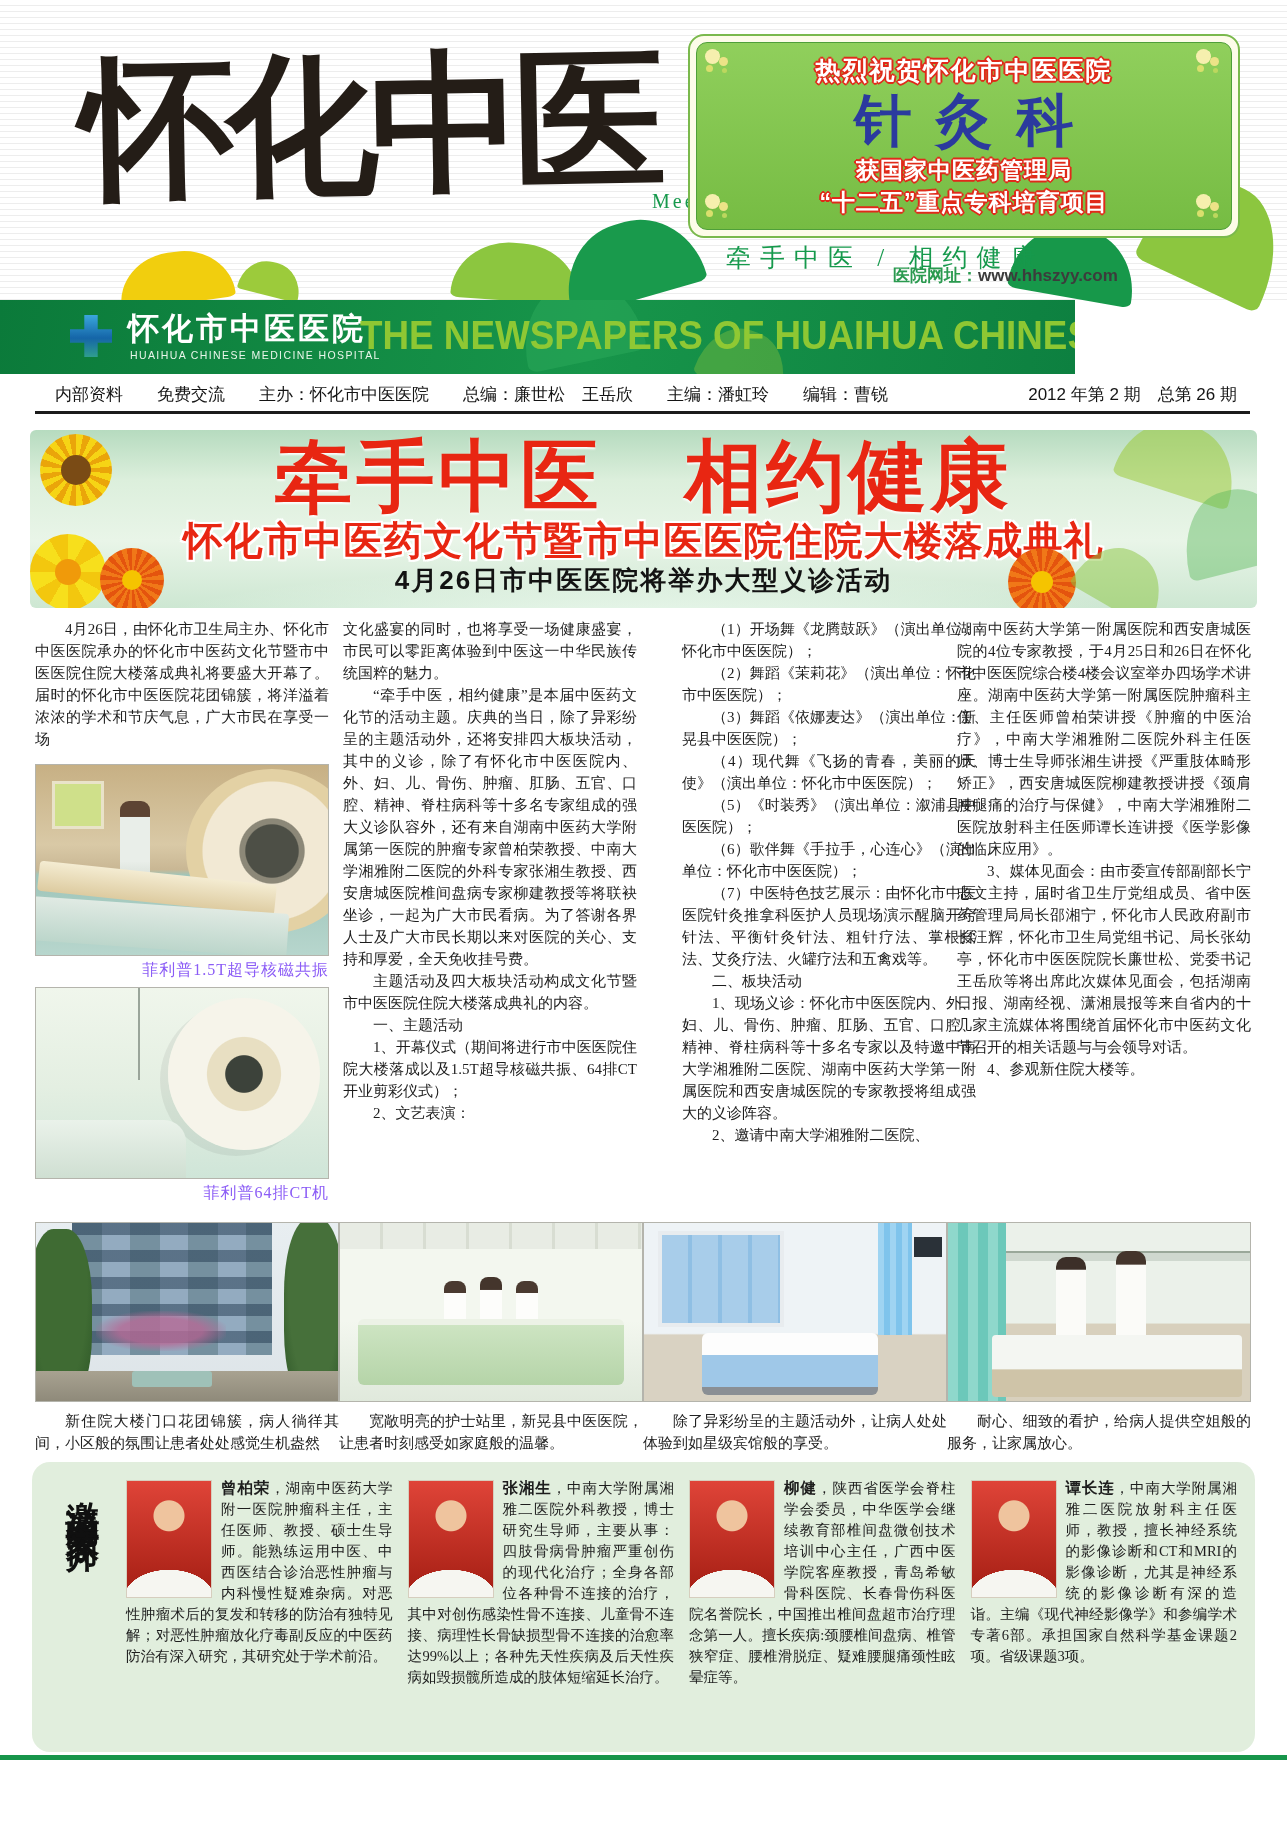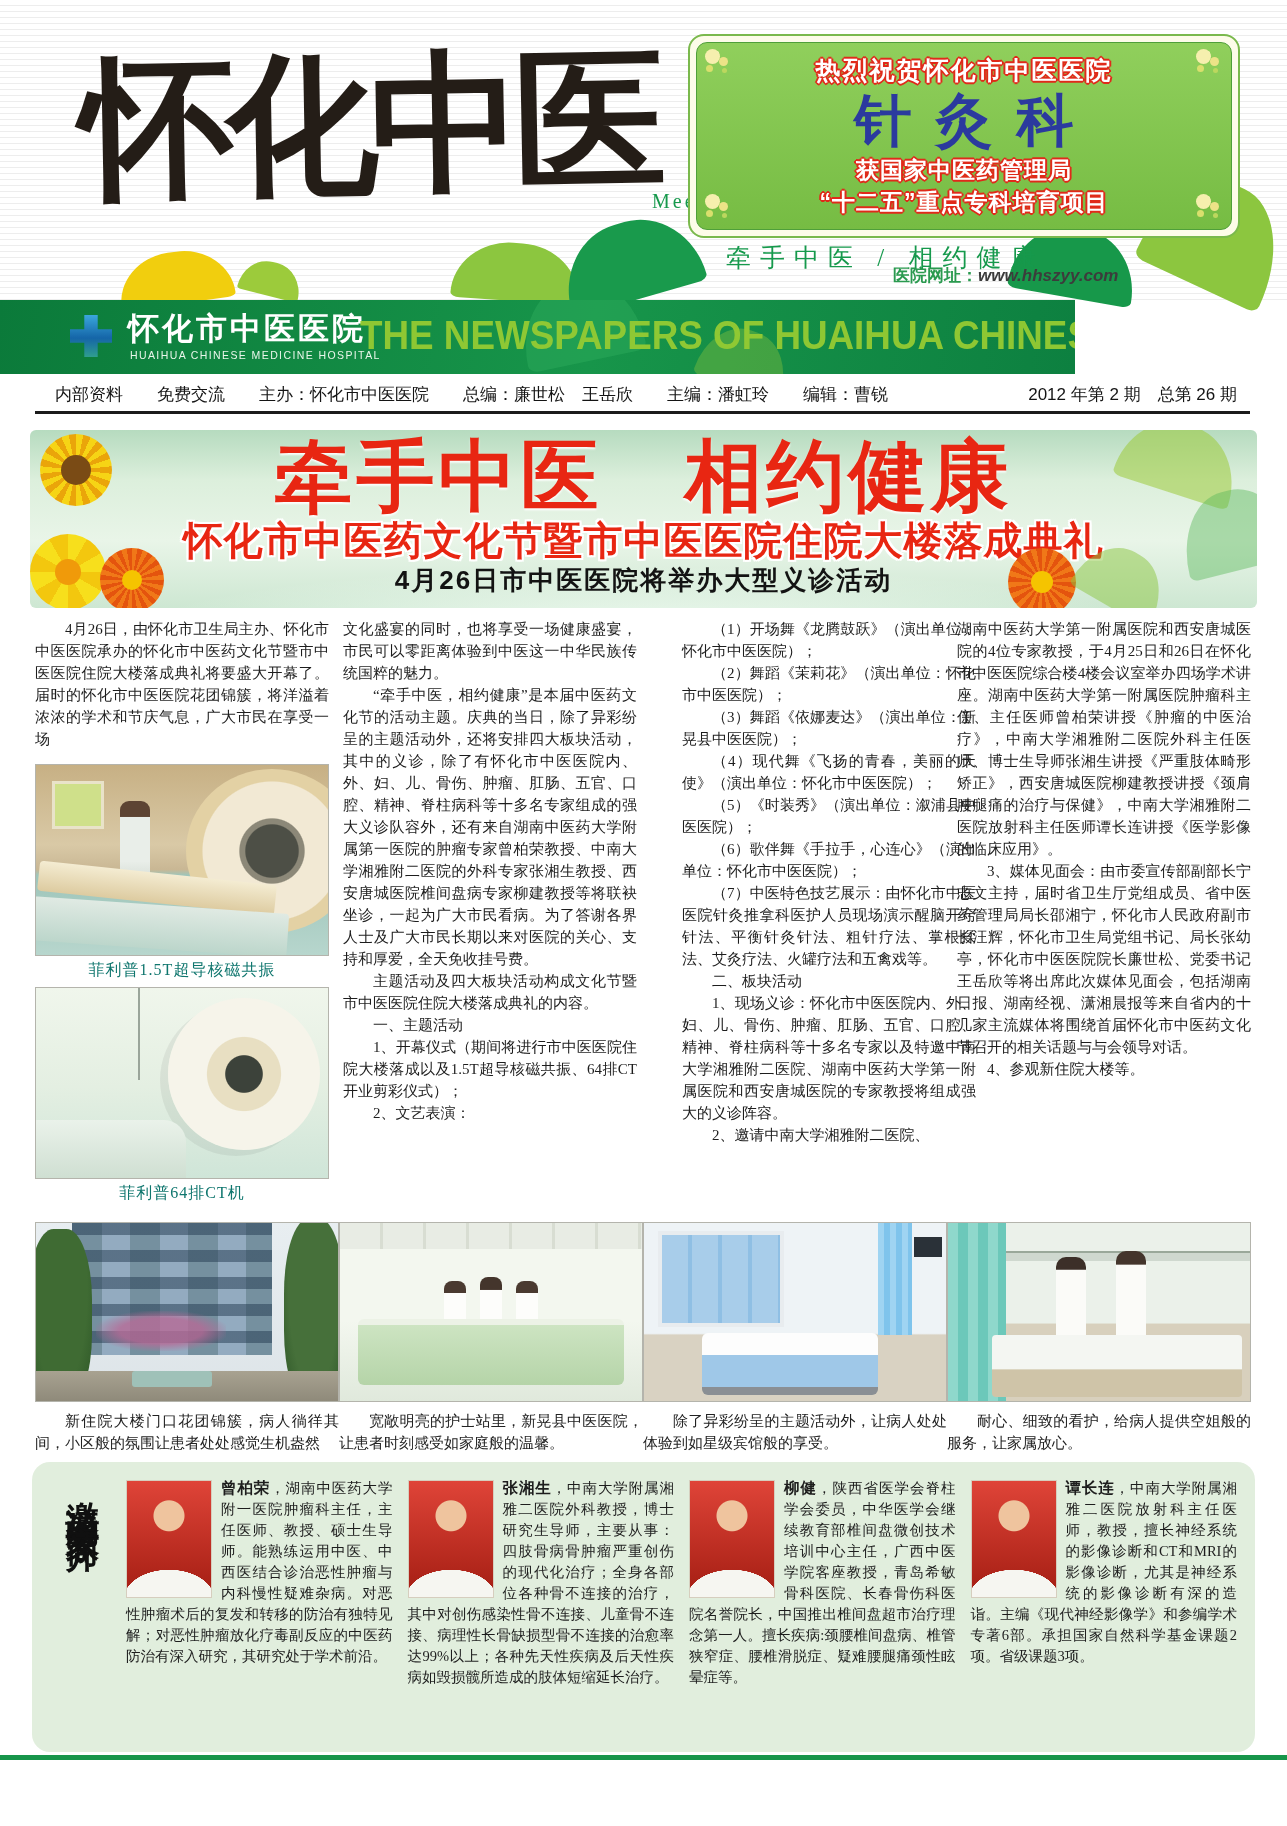--- a/index.html
+++ b/index.html
@@ -23,21 +23,21 @@
   .outline-red{color:#fff;font-weight:bold;
     text-shadow:-2px 0 #e02a1a,2px 0 #e02a1a,0 -2px #e02a1a,0 2px #e02a1a,
       -1px -1px #e02a1a,1px 1px #e02a1a,1px -1px #e02a1a,-1px 1px #e02a1a;}
   .award-l1{font-size:25px;letter-spacing:2px;}
   .award-l2{font-size:57px;line-height:1.15;font-weight:bold;color:#2b3a9e;letter-spacing:24px;text-indent:24px;}
   .award-l3,.award-l4{font-size:23px;letter-spacing:1px;}
   .cfl{position:absolute;width:15px;height:15px;border-radius:50%;background:#f6efae;
     box-shadow:11px 5px 0 -3px #ece387,-3px 12px 0 -4px #d9df6d,12px 14px 0 -5px #bcd75e,4px -3px 0 -5px #fffbe2;}
   .website{position:absolute;left:893px;top:264px;font-size:17px;font-weight:bold;white-space:nowrap;}
   .website .lbl{color:#2a9a4f;}
-  .website .url{color:#3c3c3c;font-style:italic;}
+  .website .url{color:#3c3c3c;}
   
   .gbanner{position:absolute;left:0;top:300px;width:1075px;height:74px;overflow:hidden;
     background:linear-gradient(100deg,#0b7a3a 0%,#17954a 55%,#0d8040 100%);}
   .gb-leaf{position:absolute;border-radius:50% 50% 10% 10%/100% 100% 10% 10%;opacity:.45;}
   .logo-cross{position:absolute;left:70px;top:15px;width:42px;height:42px;
     background:linear-gradient(180deg,#3aa7dc 0%,#1565a8 55%,#2f9e8e 100%);
     clip-path:polygon(34% 0,66% 0,66% 34%,100% 34%,100% 66%,66% 66%,66% 100%,34% 100%,34% 66%,0 66%,0 34%,34% 34%);
     filter:drop-shadow(0 0 2px #fff);}
   .hosp-cn{position:absolute;left:128px;top:8px;font-family:"DejaVu Serif",serif;font-weight:bold;
     font-size:31px;color:#fff;letter-spacing:3px;white-space:nowrap;}
@@ -63,21 +63,21 @@
   .flower i{position:absolute;left:50%;top:50%;transform:translate(-50%,-50%);border-radius:50%;display:block;}
   
   .cols{position:absolute;left:35px;top:618px;width:1216px;height:602px;
     font-family:"Liberation Serif",serif;}
   .col{position:absolute;top:0;width:294px;font-size:15px;line-height:22px;text-align:justify;color:#1d1d1d;}
   .col p{margin:0;text-indent:2em;}
   .col p.noindent{text-indent:0;}
   .c1{left:0;} .c2{left:308px;} .c3{left:647px;} .c4{left:922px;}
   .photo{position:relative;overflow:hidden;border:1px solid #b4b4ac;box-sizing:border-box;width:100%;}
   .photo .s{position:absolute;}
-  .cap-center{margin:3px 0 6px;font-size:16px;text-align:center;letter-spacing:1px;color:#0f766e;}
+  .cap-center{margin:3px 0 6px;font-size:16px;text-align:right;letter-spacing:1px;color:#8b5cf6;}
   
   .ph-mri{height:192px;margin-top:14px;background:linear-gradient(180deg,#c7b084 0%,#d9c9a6 42%,#c9b794 55%,#9ec5ba 58%,#b7d6cd 100%);}
   .ph-ct{height:192px;background:linear-gradient(180deg,#f0f6ec 0%,#e4efe2 52%,#cfe5d8 100%);}
   .rowphoto{height:180px;}
   .ph-bld{background:linear-gradient(180deg,#e8eef1 0%,#dde4e8 100%);}
   .ph-ns{background:linear-gradient(180deg,#f3f7ef 0 55%,#e0e9dc 100%);}
   .ph-ward{background:linear-gradient(180deg,#eef3f6 0 62%,#d9d2c2 63% 100%);}
   .ph-nur{background:linear-gradient(180deg,#ebf1ea 0 56%,#d8d0bd 57% 100%);}
   .prow{position:absolute;left:35px;top:1222px;width:1216px;display:flex;}
   .prow .blk{flex:1;min-width:0;}

